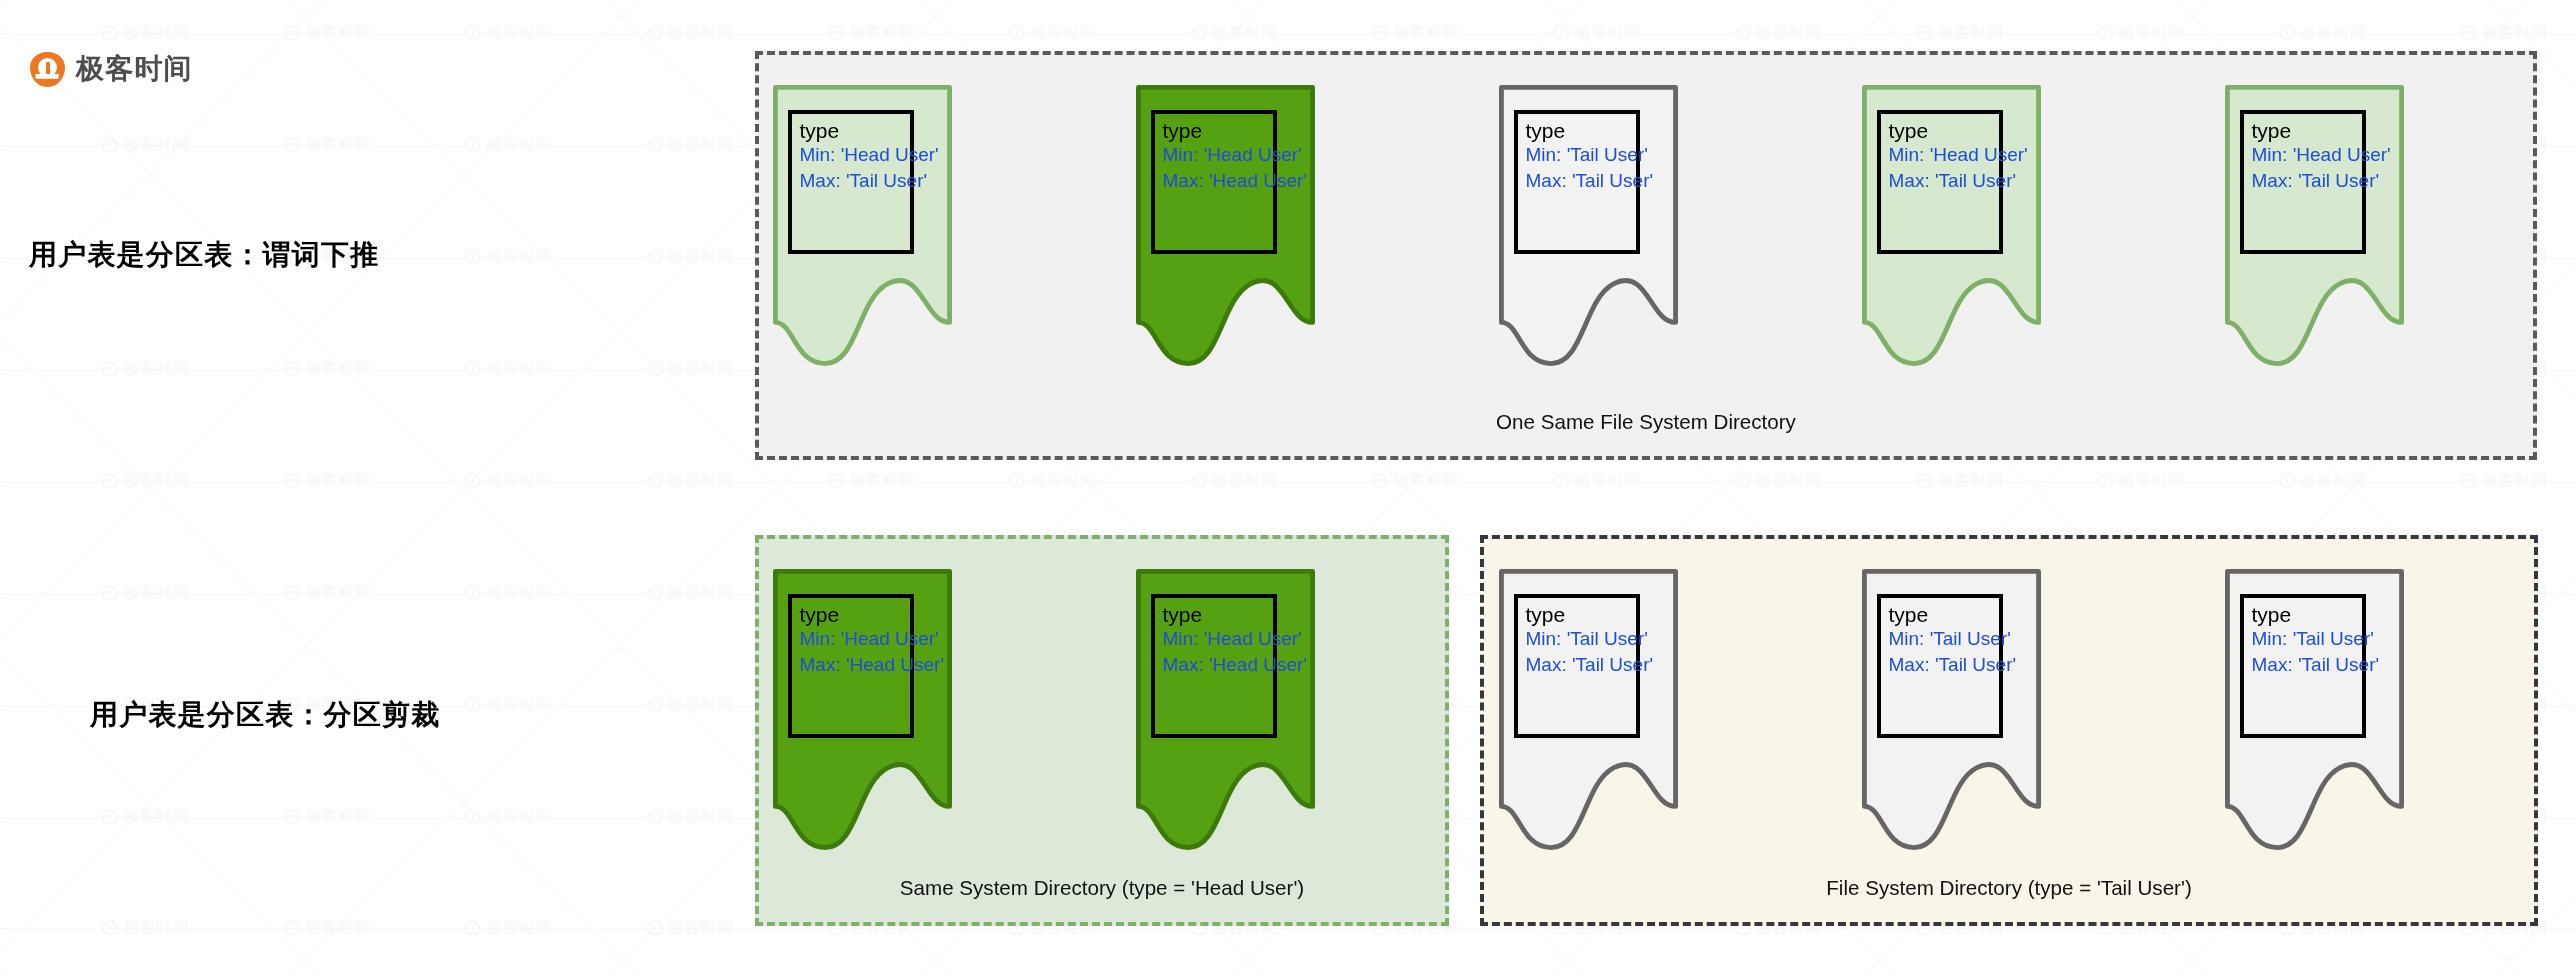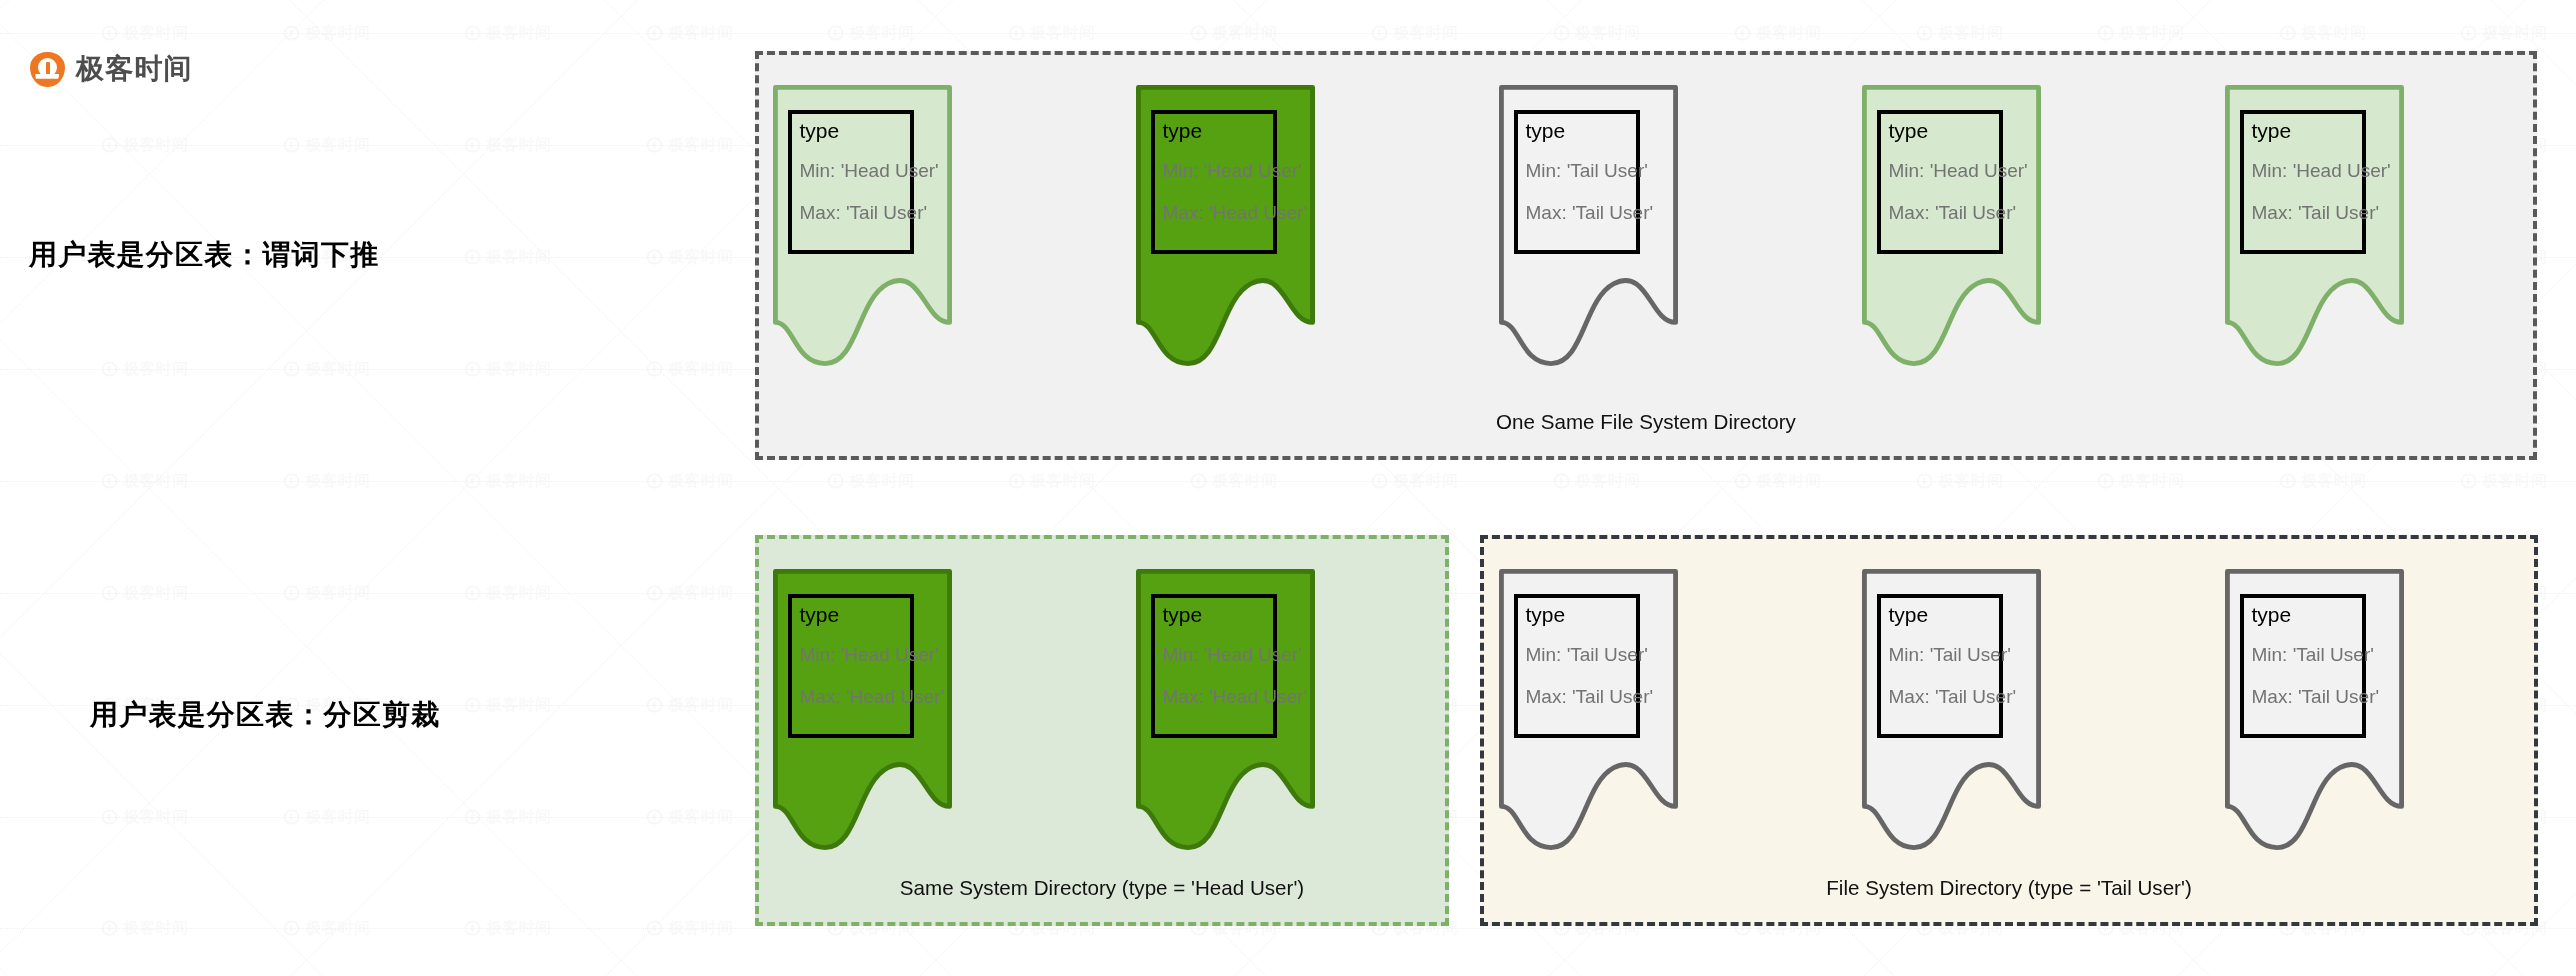--- a/index.html
+++ b/index.html
@@ -104,21 +104,21 @@
   .file .meta{
     position:absolute; left:8.5%; top:9%;
     width:70%; height:51%;
     border:4.2px solid #000;
     padding:6px 0 0 7.3px;
   }
   .file .meta .type-name{
     font-size:21px; line-height:1.05; color:#000;
   }
   .file .meta .minmax{
-    margin-top:17px; font-size:19px; line-height:1.28; color:#737373;
+    margin-top:1px; font-size:19px; line-height:1.28; color:#1d4ed8;
     white-space:nowrap;
   }
 
   
   .row1 .file{ top:85px; width:179px; height:281px; }
   .row2 .file{ top:569px; width:179px; height:281px; }
 </style>
 </head>
 <body>
 

